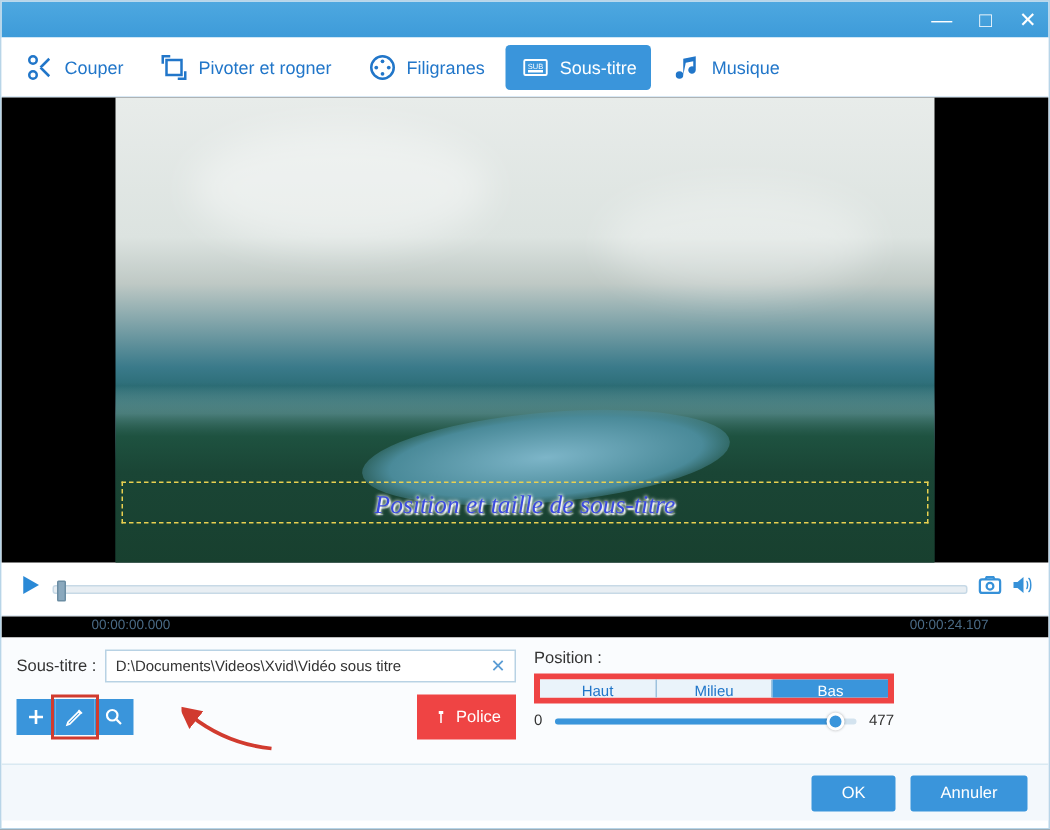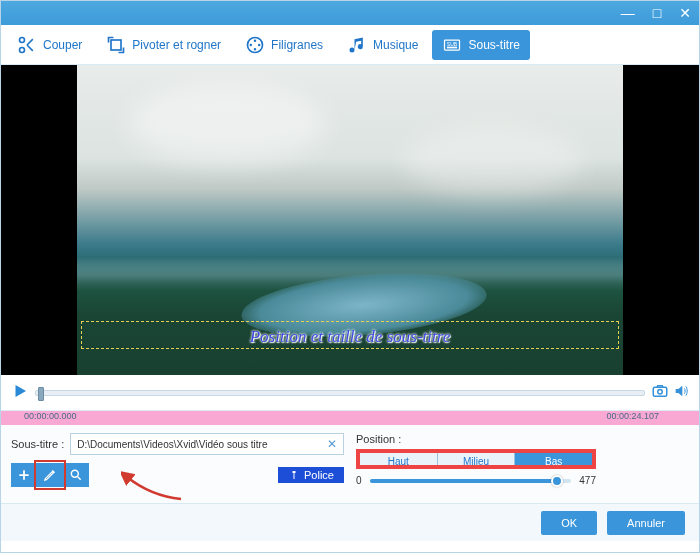--- a/index.html
+++ b/index.html
@@ -14,33 +14,33 @@
 .video-frame { width: 546px; height: 100%; position: relative; background: linear-gradient(to bottom, #e8ecea 0%, #dce3e0 30%, #bfc9c5 40%, #3a7a8a 58%, #2d6e78 62%, #86b8c9 68%, #2a5f5a 78%, #1e4d3f 90%); overflow: hidden; }
 .cloud { position: absolute; border-radius: 50%; filter: blur(12px); }
 .sub-guide { position: absolute; left: 4px; right: 4px; bottom: 26px; border: 1px dashed #e8d050; height: 28px; pointer-events: none; }
 .subtitle-text { position: absolute; bottom: 28px; left: 0; right: 0; text-align: center; color: #3a4adf; font-family: Georgia, serif; font-style: italic; font-size: 17px; text-shadow: 0 0 2px #fff, 0 0 3px #fff, 1px 1px 1px #fff; }
 .land { position: absolute; bottom: 0; left: 0; right: 0; height: 120px; background: linear-gradient(to bottom, transparent 0%, #1e5240 30%, #1a4535 50%, #18402f 100%); }
 .river { position: absolute; bottom: 40px; left: 30%; width: 45%; height: 60px; background: radial-gradient(ellipse at center, #7db5c8 0%, #4a8a99 60%, transparent 80%); border-radius: 50%; transform: rotate(-5deg); }
 .timeline-row { height: 36px; display: flex; align-items: center; padding: 0 10px; gap: 6px; background: #fff; border-bottom: 1px solid #e0eaf2; }
 .play { color: #2a89d6; cursor: pointer; }
 .seek { flex: 1; position: relative; height: 6px; background: #e8eef3; border: 1px solid #c7d9e6; border-radius: 2px; }
 .seek-thumb { position: absolute; left: 2px; top: -4px; width: 6px; height: 14px; background: #8aa8bd; border: 1px solid #6b8da3; border-radius: 1px; }
-.times-row { display: flex; justify-content: space-between; padding: 0 40px 4px 23px; font-size: 9px; color: #4a6a85; background: #f9a8d4; }
+.times-row { display: flex; justify-content: space-between; padding: 0 40px 4px 60px; font-size: 9px; color: #4a6a85; background: #000000; }
 .right-ctrls { display: flex; gap: 4px; align-items: center; }
 .cap-icon, .vol-icon { color: #3691d8; cursor: pointer; }
 .panel { display: flex; gap: 12px; padding: 8px 10px; background: #fafcfe; }
 .left-panel, .right-panel { flex: 1; }
 .field-row { display: flex; align-items: center; gap: 6px; margin-bottom: 8px; }
 .lbl { font-size: 11px; color: #333; }
 .path-input { flex: 1; height: 22px; border: 1px solid #b8d2e4; padding: 0 6px; font-size: 10px; color: #333; background: #fff; display: flex; align-items: center; justify-content: space-between; }
 .path-input .clear { color: #5a9cd4; cursor: pointer; font-size: 12px; }
 .icon-btn-row { display: flex; gap: 0; align-items: center; }
 .icon-btn { width: 26px; height: 24px; background: #3a95db; color: #fff; display: flex; align-items: center; justify-content: center; cursor: pointer; border: none; font-size: 14px; }
 .icon-btn.highlight { outline: 2px solid #d13b2f; outline-offset: 1px; position: relative; z-index: 2; }
-.police-btn { height: 16px; padding: 0 10px; background: #1d4ed8; color: #fff; border: none; font-size: 11px; display: flex; align-items: center; gap: 4px; cursor: pointer; margin-left: auto; }
+.police-btn { height: 30px; padding: 0 10px; background: #ef4444; color: #fff; border: none; font-size: 11px; display: flex; align-items: center; gap: 4px; cursor: pointer; margin-left: auto; }
 .pos-label { font-size: 11px; color: #333; margin-bottom: 4px; }
 .seg-ctrl { display: flex; border: 4px solid #ef4444; height: 20px; margin-bottom: 6px; width: 240px; }
 .seg { flex: 1; text-align: center; font-size: 10px; line-height: 18px; color: #2176c9; background: #eaf3fa; cursor: pointer; border-right: 1px solid #9dc2de; }
 .seg:last-child { border-right: none; }
 .seg.active { background: #3a95db; color: #fff; }
 .slider-row { display: flex; align-items: center; gap: 8px; font-size: 10px; color: #333; width: 240px; }
 .slider { flex: 1; height: 4px; background: #d3e3ef; position: relative; border-radius: 2px; }
 .slider-fill { position: absolute; left: 0; height: 100%; background: #3a95db; border-radius: 2px; }
 .slider-thumb { position: absolute; top: -4px; width: 12px; height: 12px; background: #3a95db; border: 2px solid #fff; border-radius: 50%; box-shadow: 0 0 2px rgba(0,0,0,0.3); }
 .footer { height: 38px; background: #f3f8fc; border-top: 1px solid #d9e9f2; display: flex; justify-content: flex-end; align-items: center; gap: 10px; padding: 0 14px; }
@@ -79,37 +79,37 @@
         <svg width="20" height="20" viewBox="0 0 24 24" fill="#2176c9">
           <circle cx="12" cy="12" r="9" fill="none" stroke="#2176c9" stroke-width="2"></circle>
           <circle cx="12" cy="7" r="1.5"></circle>
           <circle cx="17" cy="12" r="1.5"></circle>
           <circle cx="12" cy="17" r="1.5"></circle>
           <circle cx="7" cy="12" r="1.5"></circle>
         </svg>
       </span>
     <span>Filigranes</span>
   </div>
-  <div class="tab">
-    <span class="ticon">
-        <svg width="20" height="20" viewBox="0 0 24 24" fill="#2176c9">
-          <path d="M9 18a3 3 0 11-6 0 3 3 0 016 0zm0 0V5l10-2v11a3 3 0 11-2-2.83V7l-6 1.2"></path>
-        </svg>
-      </span>
-    <span>Musique</span>
-  </div>
   <div class="tab active">
     <span class="ticon">
         <svg width="20" height="20" viewBox="0 0 24 24" fill="#fff">
           <rect x="3" y="6" width="18" height="12" rx="1" fill="none" stroke="#fff" stroke-width="1.5"></rect>
           <text x="12" y="13" font-size="6" text-anchor="middle" fill="#fff">SUB</text>
           <rect x="6" y="14" width="12" height="2"></rect>
         </svg>
       </span>
     <span>Sous-titre</span>
+  </div>
+  <div class="tab">
+    <span class="ticon">
+        <svg width="20" height="20" viewBox="0 0 24 24" fill="#2176c9">
+          <path d="M9 18a3 3 0 11-6 0 3 3 0 016 0zm0 0V5l10-2v11a3 3 0 11-2-2.83V7l-6 1.2"></path>
+        </svg>
+      </span>
+    <span>Musique</span>
   </div>
 </div>
 
 <div class="preview">
   <div class="video-frame">
     <div class="cloud" style="top:20px;left:50px;width:200px;height:80px;background:rgba(255,255,255,0.4);"></div>
     <div class="cloud" style="top:60px;right:40px;width:180px;height:70px;background:rgba(255,255,255,0.3);"></div>
     <div class="land"></div>
     <div class="river"></div>
     <div class="sub-guide"></div>

